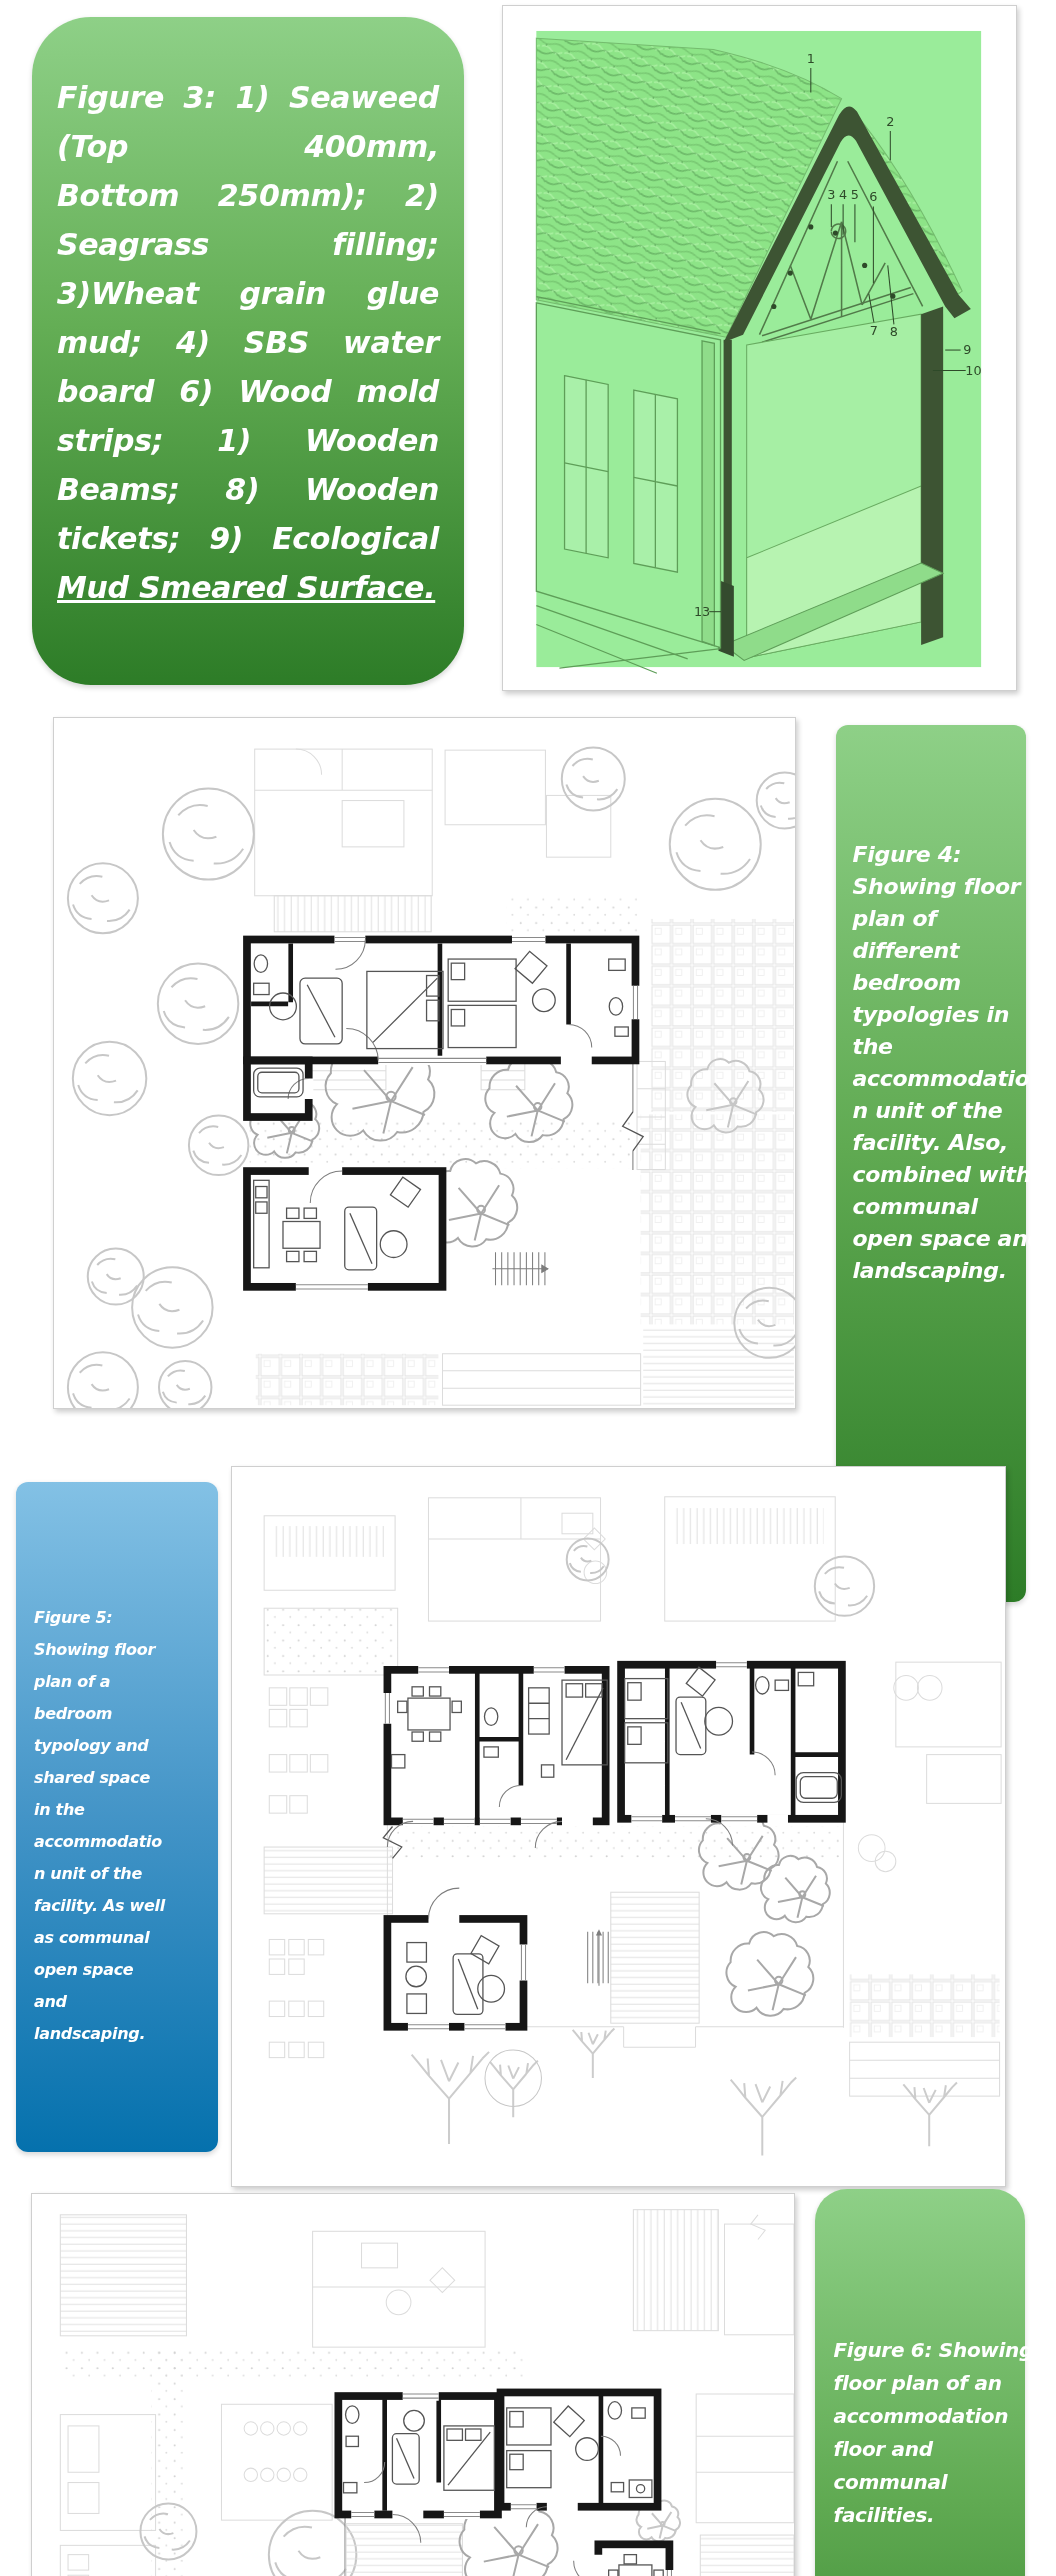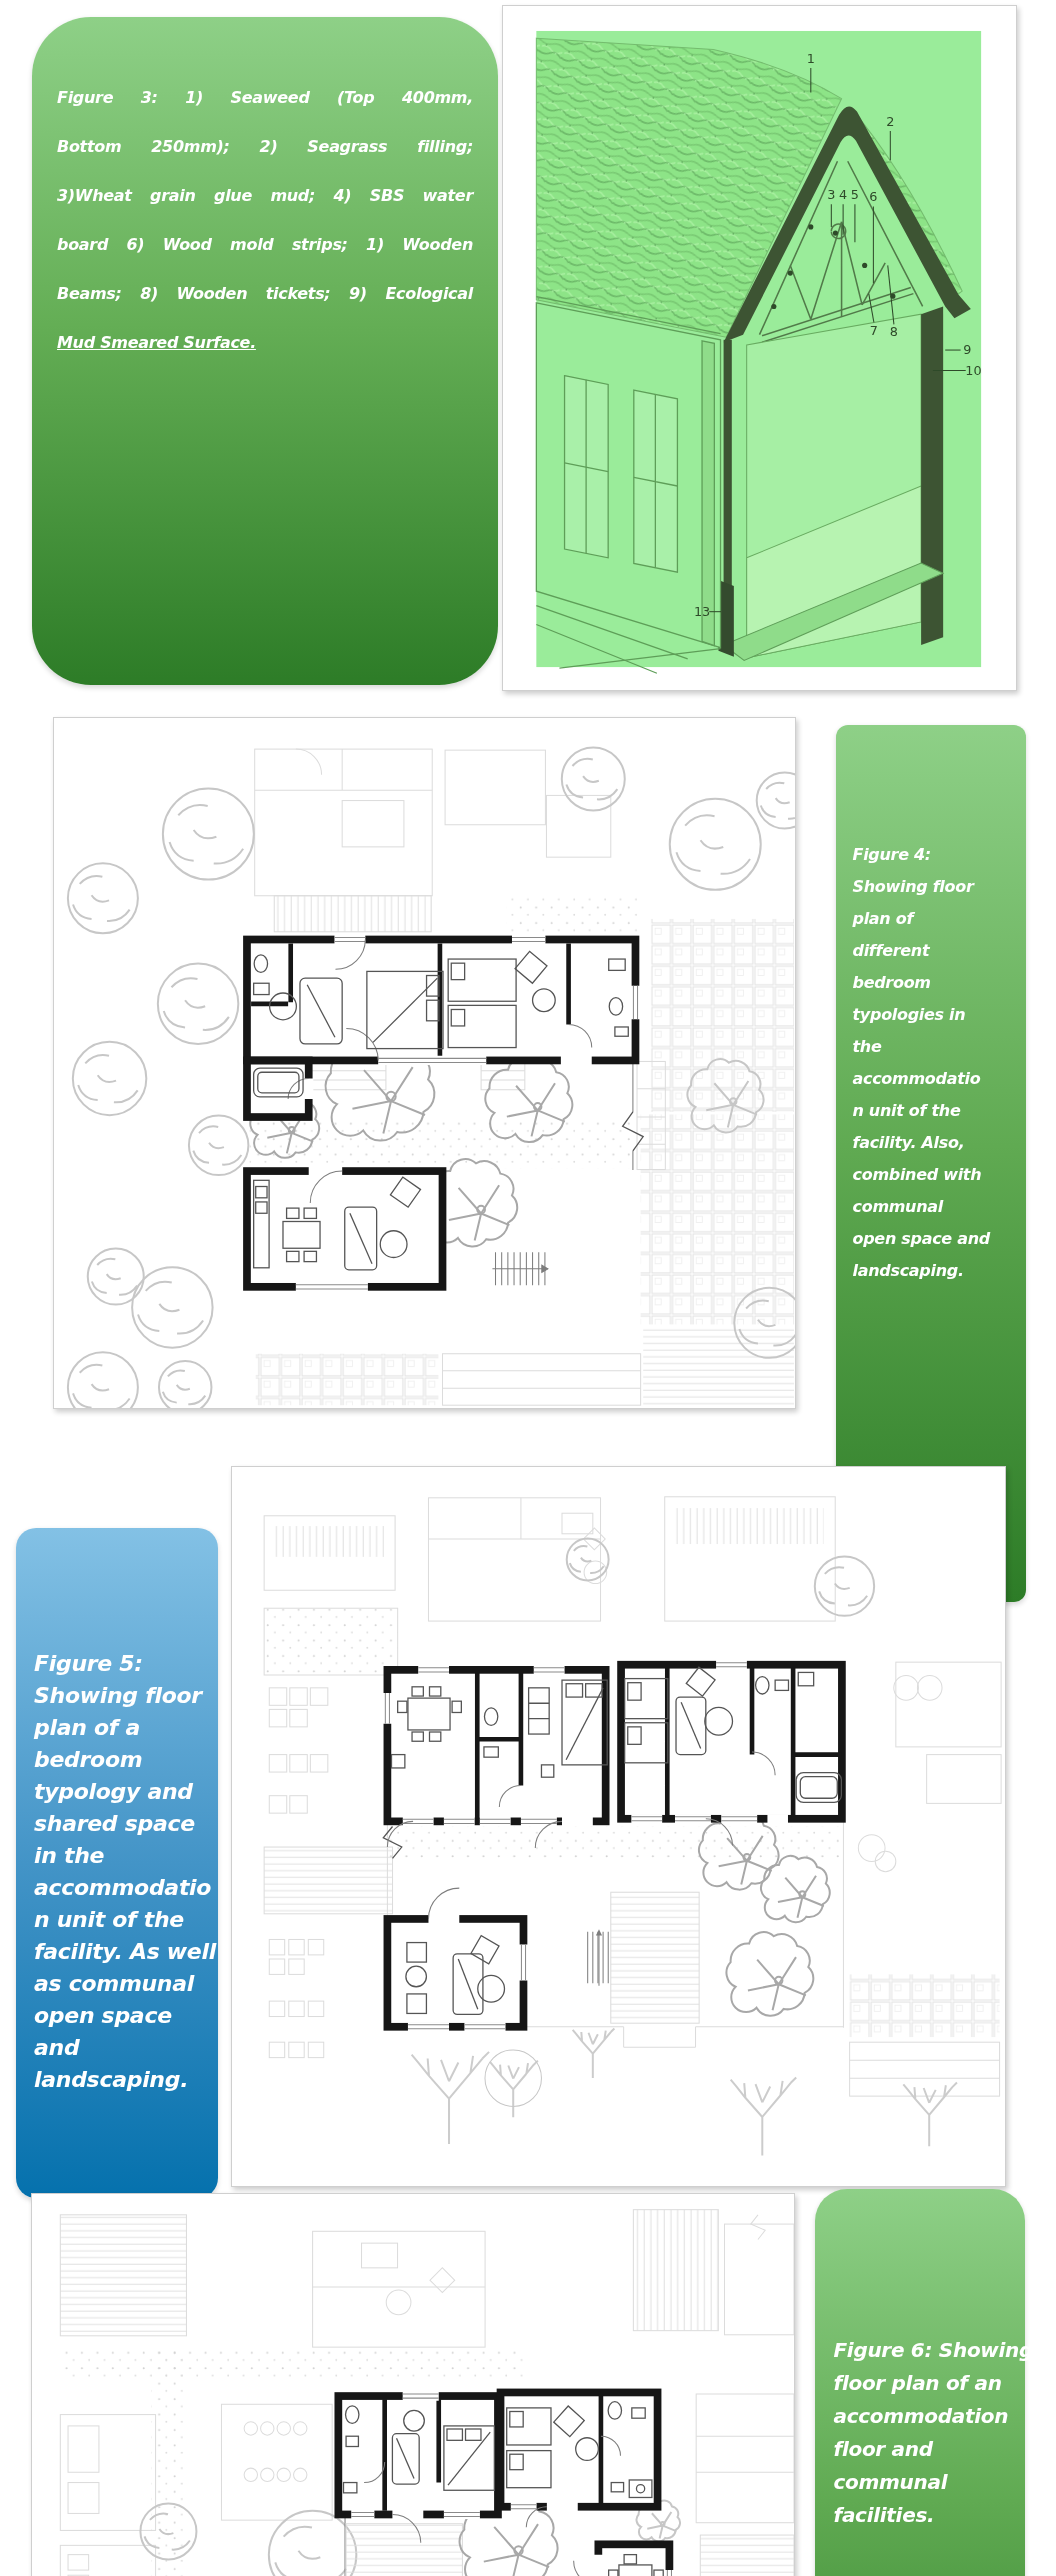--- a/index.html
+++ b/index.html
@@ -1,34 +1,34 @@
 <!DOCTYPE html>
 <html style="font-size:8.2px"><head>
 <meta charset="utf-8">
 <style>
   html,body{margin:0;padding:0;background:#ffffff;}
   body{width:1057px;height:2844px;position:relative;overflow:hidden;
        font-family:"DejaVu Sans","Liberation Sans",sans-serif;}
   .capbox{position:absolute;color:#fff;font-style:italic;font-weight:bold;
           box-shadow:0 2.1px 5.2px rgba(0,0,0,.15);}
   .capbox .cap-line{white-space:nowrap;}
-  #fig3-box{left:32px;top:16.5px;width:466px;height:668px;border-radius:59px;
+  #fig3-box{left:32px;top:16.5px;width:432px;height:668px;border-radius:59px;
             background:linear-gradient(180deg,#8ed087 0%,#64ae55 46%,#2d7c27 100%);
             padding:56px 25px 0 25px;box-sizing:border-box;
-            font-size:16px;line-height:49px;letter-spacing:-0.3px;}
+            font-size:30px;line-height:49px;letter-spacing:-0.3px;}
   #fig3-box .cap-line{white-space:normal;text-align:justify;text-align-last:justify;}
   #fig3-box .cap-line:last-child{text-align-last:left;text-decoration:underline;}
   #fig4-box{left:836px;top:725px;width:190px;height:877px;border-radius:12px;
             background:linear-gradient(180deg,#8ed087 0%,#60aa52 48%,#2d7c27 100%);
             padding:114px 13.4px 0 16.5px;box-sizing:border-box;
-            font-size:16px;line-height:32px;letter-spacing:-0.3px;}
-  #fig5-box{left:15.5px;top:1528px;width:202px;height:670px;border-radius:20px;
+            font-size:22px;line-height:32px;letter-spacing:-0.3px;}
+  #fig5-box{left:15.5px;top:1482px;width:202px;height:670px;border-radius:12px;
             background:linear-gradient(180deg,#83c1e5 0%,#4394c7 50%,#0571ad 100%);
             padding:120px 13.4px 0 18.5px;box-sizing:border-box;
-            font-size:22px;line-height:32px;letter-spacing:-0.3px;}
+            font-size:16px;line-height:32px;letter-spacing:-0.3px;}
   #fig6-box{left:815px;top:2189px;width:210px;height:650px;border-radius:32px;
             background:linear-gradient(180deg,#8ed087 0%,#60aa52 48%,#2d7c27 100%);
             padding:145px 13.4px 0 18.5px;box-sizing:border-box;
             font-size:20px;line-height:33px;letter-spacing:-0.3px;}
   .imgframe{position:absolute;background:#ffffff;border:1px solid #cfcfcf;
             box-shadow:2.1px 2.6px 5.2px rgba(0,0,0,.20);box-sizing:border-box;}
   #fig3-frame{left:502px;top:5.2px;width:515px;height:686px;}
   #fig4-frame{left:53px;top:717px;width:743px;height:692px;}
   #fig5-frame{left:231px;top:1466px;width:775px;height:721px;}
   #fig6-frame{left:31px;top:2193px;width:764px;height:645px;}

